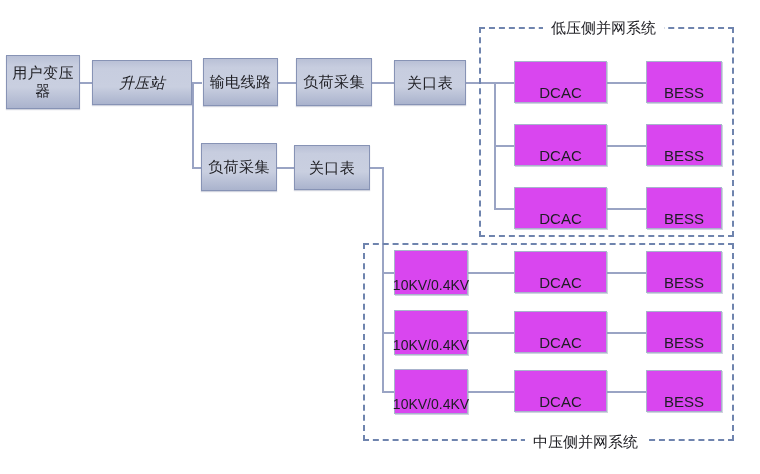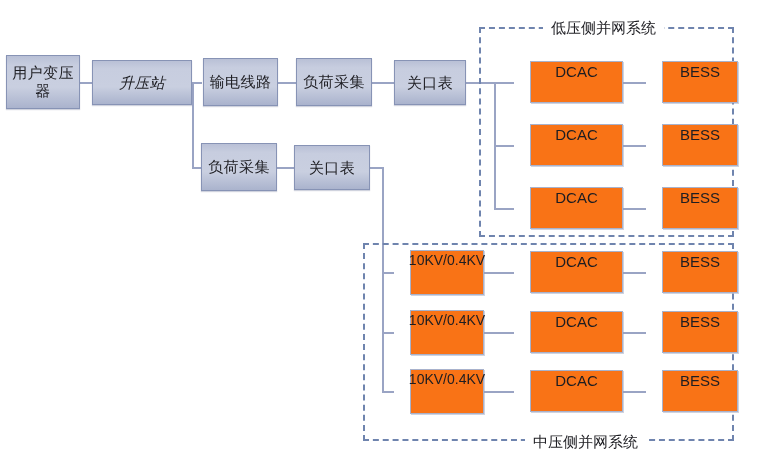--- a/index.html
+++ b/index.html
@@ -30,28 +30,27 @@
     letter-spacing:.4px;
     box-shadow:0 1px 1px rgba(120,130,160,.35);
   }
   .pbox span{display:block;padding:0 4px;}
 
   
   .ubox{
     position:absolute;
     box-sizing:border-box;
     border:1px solid #a8b2cc;
-    background:#f97316;
+    background:#d946ef;
     color:#1d1d22;
-    display:flex;align-items:flex-start;justify-content:center;
+    display:flex;align-items:flex-end;justify-content:center;
     text-align:center;
     font-size:15px;
     line-height:1.3;
     box-shadow:1px 1px 0 rgba(150,158,185,.45);
-    margin-left:16px;
   }
   .ubox.small{font-size:14px;}
 
   
   .group{
     position:absolute;
     box-sizing:border-box;
     border:2px dashed #6f84ae;
     background:transparent;
   }

